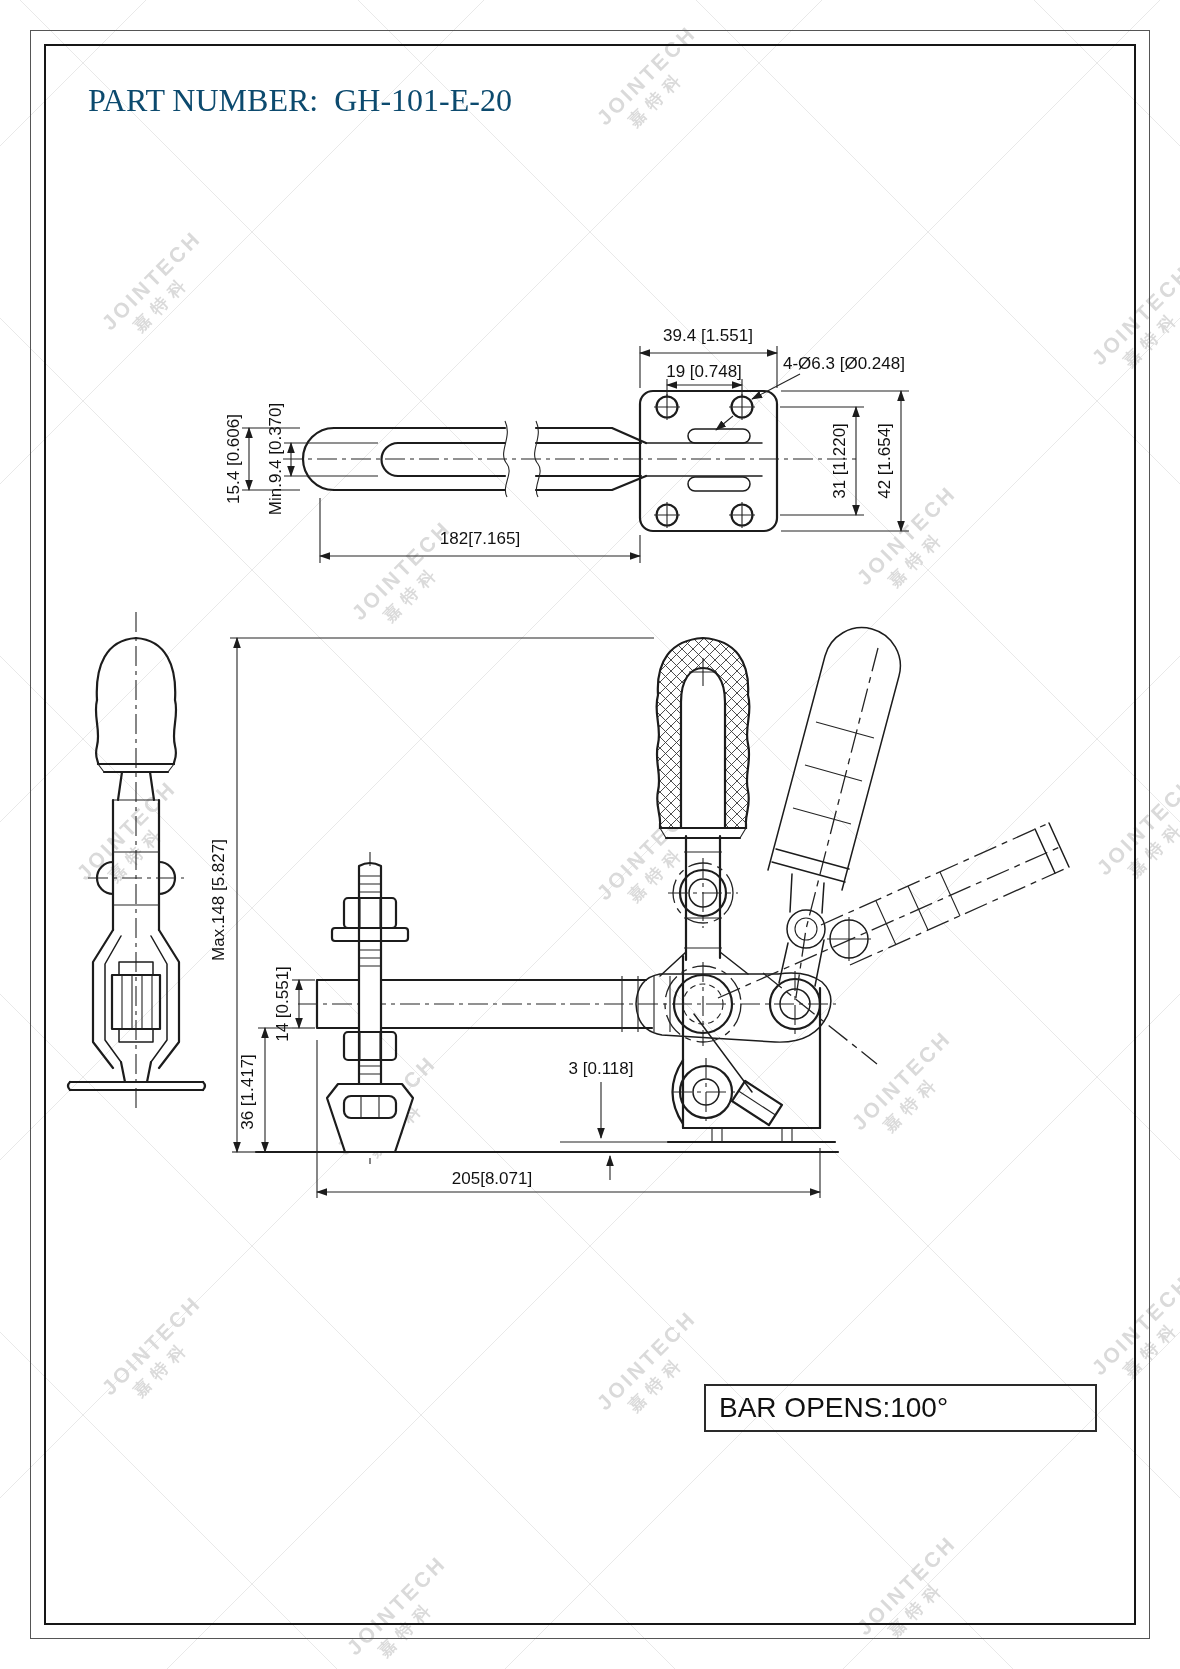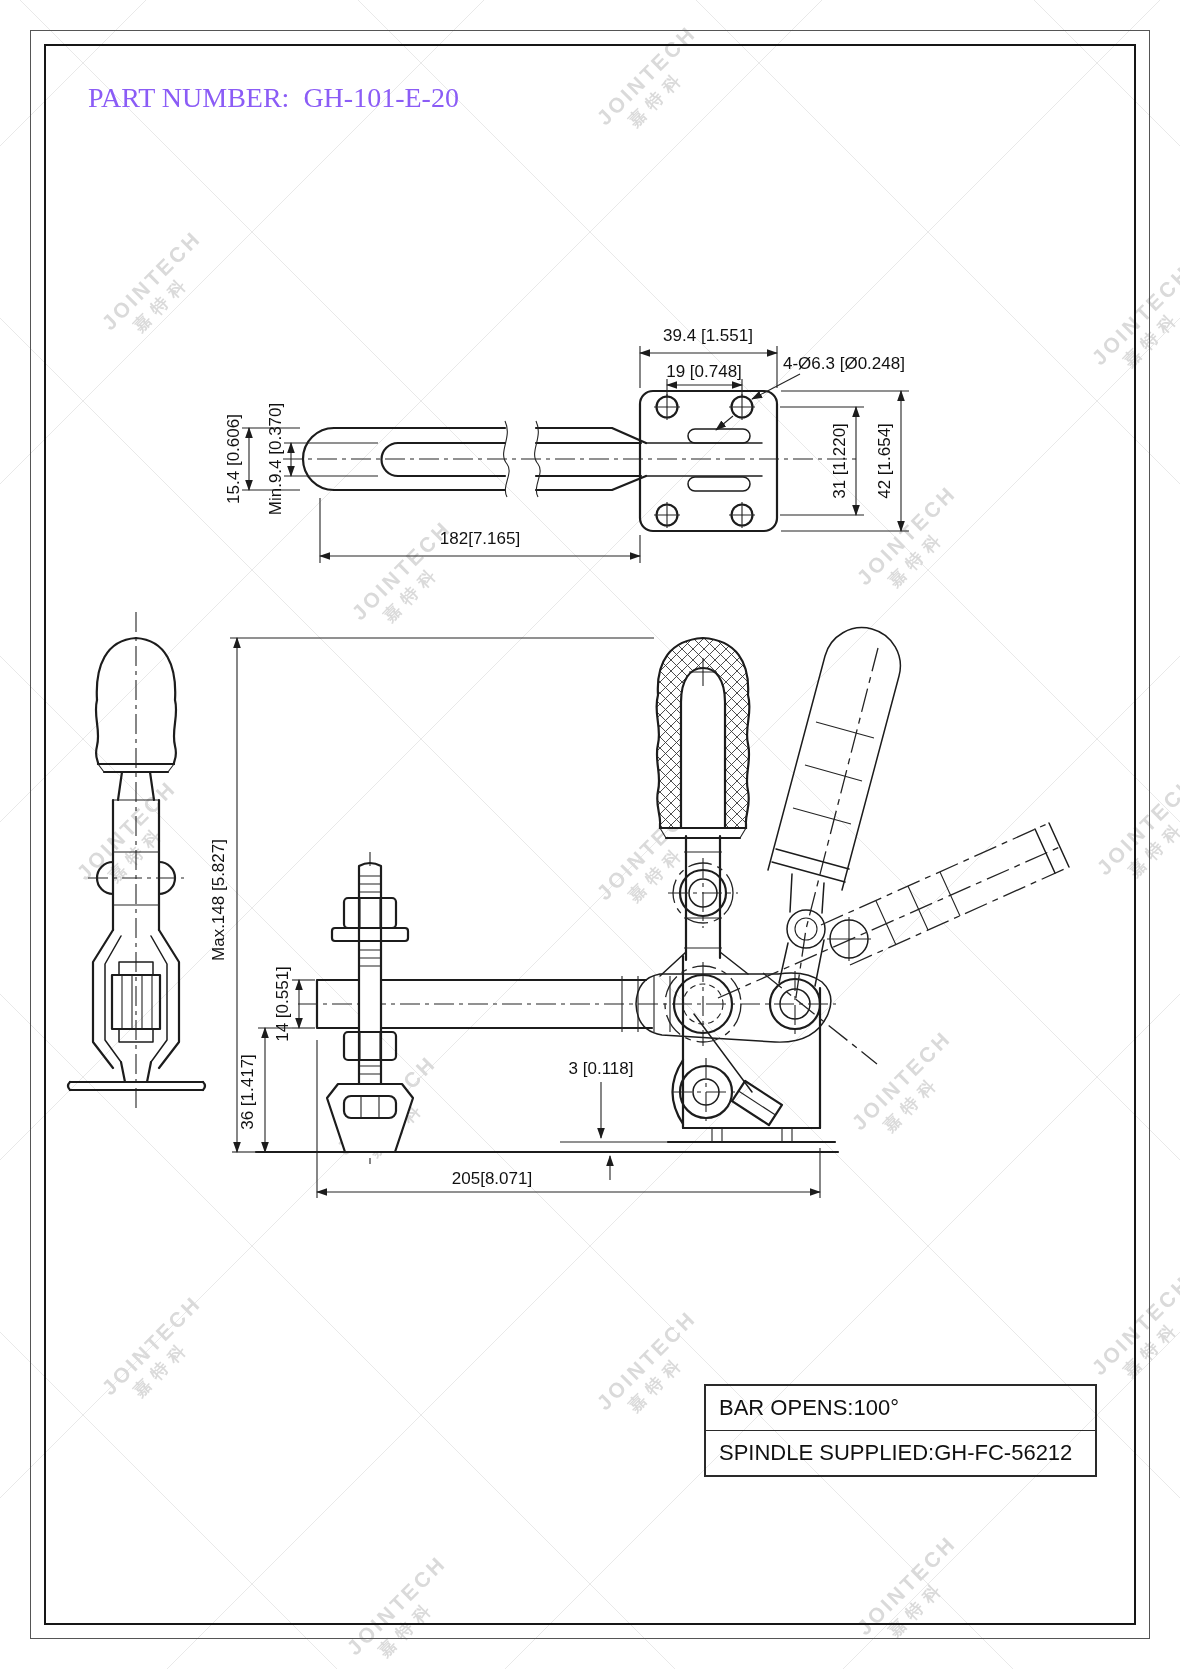--- a/index.html
+++ b/index.html
@@ -11,34 +11,34 @@
       repeating-linear-gradient(45deg,  transparent 0 238px, #e9e9e9 238px 239px),
       repeating-linear-gradient(-45deg, transparent 0 238px, #e9e9e9 238px 239px);}
   .wm{position:absolute;transform:rotate(-45deg);color:#dadada;white-space:nowrap;
       font-weight:bold;font-size:21px;letter-spacing:3px;line-height:24px;}
   .wm .cjk{display:block;font-size:17px;letter-spacing:7px;margin-left:20px;font-weight:bold;}
   
   #border-outer{position:absolute;inset:30px;border:1.5px solid #555;z-index:1;pointer-events:none;}
   #border-inner{position:absolute;inset:44px;border:2.5px solid #161616;z-index:1;pointer-events:none;}
   
   #title{position:absolute;left:88px;top:82px;z-index:3;
-         font-family:"Liberation Serif",serif;font-size:28px;color:#8b5cf6;white-space:pre;}
+         font-family:"Liberation Serif",serif;font-size:32px;color:#0c4a6e;white-space:pre;}
   
   #drawing{position:absolute;left:0;top:0;z-index:2;}
   .o{fill:none;stroke:#1c1c1c;stroke-width:2.2;stroke-linejoin:round;stroke-linecap:round;}
   .m{fill:none;stroke:#1c1c1c;stroke-width:1.5;stroke-linejoin:round;stroke-linecap:round;}
   .t{fill:none;stroke:#242424;stroke-width:1.1;stroke-linecap:butt;}
   .cl{fill:none;stroke:#242424;stroke-width:1.1;stroke-dasharray:20 5 4 5;}
   .ph{fill:none;stroke:#242424;stroke-width:1.3;stroke-dasharray:24 6 6 6;}
   text.d{font:17px "Liberation Sans",sans-serif;fill:#111;}
   
   #spec-table{position:absolute;left:704px;top:1384px;width:389px;z-index:3;
               border:2px solid #2a2a2a;}
   .spec-row{height:44px;line-height:44px;padding-left:13px;
-            font-size:22px;color:#111;border-top:1.5px solid #2a2a2a;}
+            font-size:28px;color:#111;border-top:1.5px solid #2a2a2a;}
   .spec-row:first-child{border-top:none;}
 </style>
 </head>
 <body>
 
 <div id="wm-layer">
     <div class="wm" style="left: 95px; top: 265px;"><span>JOINTECH</span><span class="cjk">嘉特科</span></div>
     <div class="wm" style="left: 590px; top: 60px;"><span>JOINTECH</span><span class="cjk">嘉特科</span></div>
     <div class="wm" style="left: 1085px; top: 300px;"><span>JOINTECH</span><span class="cjk">嘉特科</span></div>
     <div class="wm" style="left: 345px; top: 555px;"><span>JOINTECH</span><span class="cjk">嘉特科</span></div>
@@ -292,14 +292,13 @@
       <line class="t" x1="317" y1="1040" x2="317" y2="1198"></line>
       <line class="t" x1="820" y1="1148" x2="820" y2="1198"></line>
       <line class="t" x1="317" y1="1192" x2="820" y2="1192" marker-start="url(#arr)" marker-end="url(#arr)"></line>
       <text class="d" x="492" y="1184" text-anchor="middle">205[8.071]</text>
     </g>
   </g>
 </svg>
 
 <div id="spec-table">
   <div class="spec-row">BAR OPENS:100°</div>
-  <div class="spec-row">SPINDLE SUPPLIED:GH-FC-56212</div>
 </div>
 
 </body></html>

